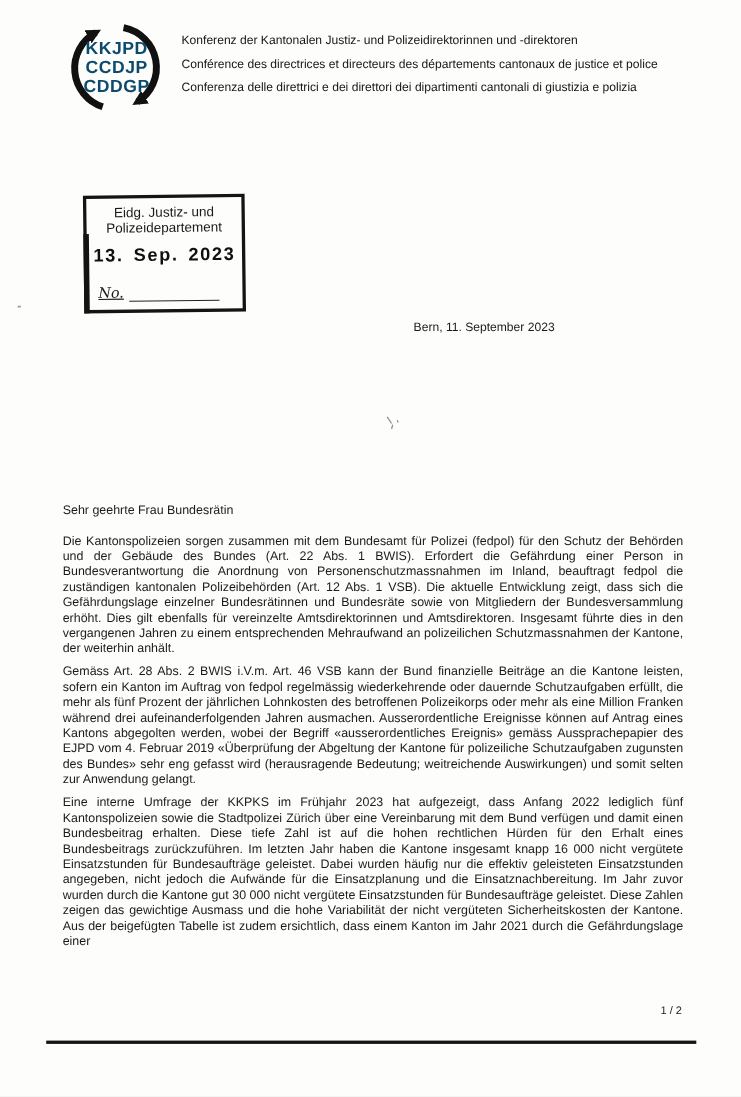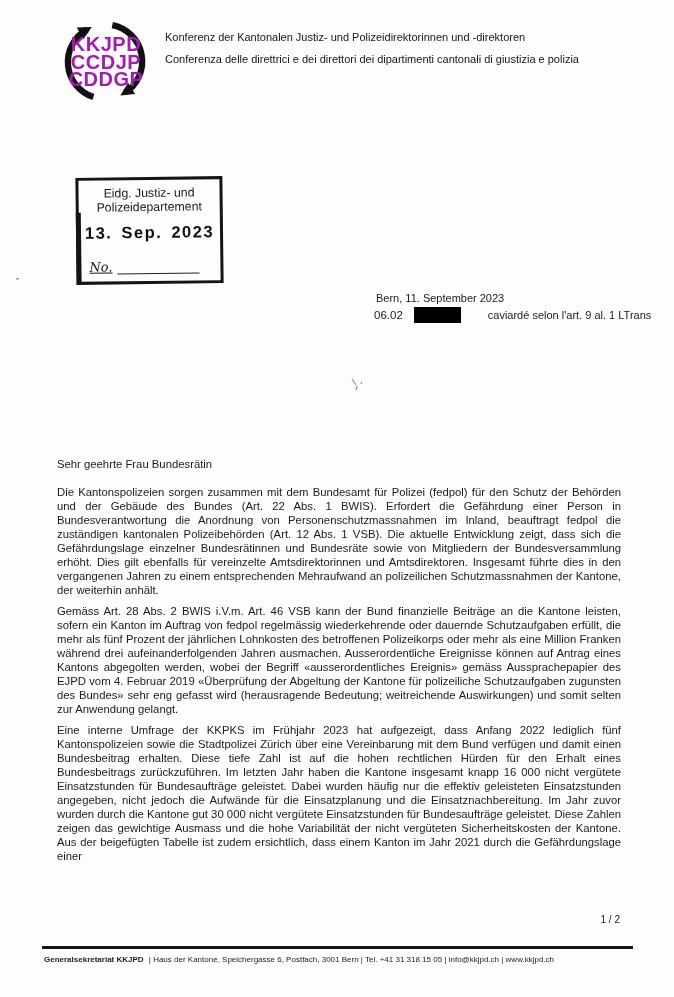--- a/index.html
+++ b/index.html
@@ -6,22 +6,22 @@
   .page{
     position:relative;width:674px;height:997px;margin:0 auto;
     background:#fdfdfc;color:#1b1b1b;overflow:hidden;
     font-family:"Liberation Sans", sans-serif;
   }
   
   .logo{position:absolute;left:52px;top:17px;width:108px;height:90px;}
   .logo svg{position:absolute;left:0;top:0;width:100%;height:100%;}
   .logo-text{
     position:absolute;left:0;top:50%;width:100%;transform:translateY(-50%);
-    text-align:center;font-weight:bold;font-size:20px;line-height:17.5px;
-    letter-spacing:.5px;color:#a21caf;
+    text-align:center;font-weight:bold;font-size:16px;line-height:17.5px;
+    letter-spacing:.5px;color:#0c4a6e;
   }
   
   .letterhead{position:absolute;left:165px;top:27px;font-size:11px;color:#161616;}
   .letterhead div{height:21.5px;line-height:21.5px;white-space:nowrap;}
   
   .stamp{
     position:absolute;left:76px;top:177px;width:147px;height:107px;
     border:3px solid #141414;box-sizing:border-box;transform:rotate(-0.7deg);
     text-align:center;color:#1a1a1a;
   }
@@ -79,43 +79,39 @@
     </svg>
     <div class="logo-text">
       <div>KKJPD</div>
       <div>CCDJP</div>
       <div>CDDGP</div>
     </div>
   </div>
 
   <div class="letterhead">
     <div>Konferenz der Kantonalen Justiz- und Polizeidirektorinnen und -direktoren</div>
+    <div>Conférence des directrices et directeurs des départements cantonaux de justice et police</div>
     <div>Conferenza delle direttrici e dei direttori dei dipartimenti cantonali di giustizia e polizia</div>
   </div>
 
   <div class="stamp">
     <div class="stamp-edge"></div>
     <div class="stamp-office">
       <div>Eidg. Justiz- und</div>
       <div>Polizeidepartement</div>
     </div>
     <div class="stamp-date">13. Sep. 2023</div>
     <div class="stamp-no">
       <span class="no">No.</span>
       <span class="no-line"></span>
     </div>
   </div>
 
 
   <div class="place-date">Bern, 11. September 2023</div>
-  <div class="ref-row">
-    <span class="ref-num">06.02</span>
-    <span class="redaction-box"></span>
-    <span class="redaction-note">caviardé selon l'art. 9 al. 1 LTrans</span>
-  </div>
 
   <div class="artifact" style="left:344px;top:376px;">
     <svg width="22" height="16" viewBox="0 0 22 16">
       <path d="M8 3 L12 9 M13 10 L12 14 M17 6 L18 8" stroke="#8f8f8f" stroke-width="1.2" fill="none"></path>
     </svg>
   </div>
   <div class="artifact" style="left:15px;top:276px;font-size:6px;">
     <svg width="6" height="6" viewBox="0 0 6 6">
         <rect x="1" y="2" width="3" height="1.5" fill="#9a9a9a"></rect>
       </svg>
@@ -124,18 +120,14 @@
   <div class="salutation">Sehr geehrte Frau Bundesrätin</div>
 
   <div class="body-text">
     <p>Die Kantonspolizeien sorgen zusammen mit dem Bundesamt für Polizei (fedpol) für den Schutz der Behörden und der Gebäude des Bundes (Art. 22 Abs. 1 BWIS). Erfordert die Gefährdung einer Person in Bundesverantwortung die Anordnung von Personenschutzmassnahmen im Inland, beauftragt fedpol die zuständigen kantonalen Polizeibehörden (Art. 12 Abs. 1 VSB). Die aktuelle Entwicklung zeigt, dass sich die Gefährdungslage einzelner Bundesrätinnen und Bundesräte sowie von Mitgliedern der Bundesversammlung erhöht. Dies gilt ebenfalls für vereinzelte Amtsdirektorinnen und Amtsdirektoren. Insgesamt führte dies in den vergangenen Jahren zu einem entsprechenden Mehraufwand an polizeilichen Schutzmassnahmen der Kantone, der weiterhin anhält.</p>
     <p>Gemäss Art. 28 Abs. 2 BWIS i.V.m. Art. 46 VSB kann der Bund finanzielle Beiträge an die Kantone leisten, sofern ein Kanton im Auftrag von fedpol regelmässig wiederkehrende oder dauernde Schutzaufgaben erfüllt, die mehr als fünf Prozent der jährlichen Lohnkosten des betroffenen Polizeikorps oder mehr als eine Million Franken während drei aufeinanderfolgenden Jahren ausmachen. Ausserordentliche Ereignisse können auf Antrag eines Kantons abgegolten werden, wobei der Begriff «ausserordentliches Ereignis» gemäss Aussprachepapier des EJPD vom 4. Februar 2019 «Überprüfung der Abgeltung der Kantone für polizeiliche Schutzaufgaben zugunsten des Bundes» sehr eng gefasst wird (herausragende Bedeutung; weitreichende Auswirkungen) und somit selten zur Anwendung gelangt.</p>
     <p>Eine interne Umfrage der KKPKS im Frühjahr 2023 hat aufgezeigt, dass Anfang 2022 lediglich fünf Kantonspolizeien sowie die Stadtpolizei Zürich über eine Vereinbarung mit dem Bund verfügen und damit einen Bundesbeitrag erhalten. Diese tiefe Zahl ist auf die hohen rechtlichen Hürden für den Erhalt eines Bundesbeitrags zurückzuführen. Im letzten Jahr haben die Kantone insgesamt knapp 16 000 nicht vergütete Einsatzstunden für Bundesaufträge geleistet. Dabei wurden häufig nur die effektiv geleisteten Einsatzstunden angegeben, nicht jedoch die Aufwände für die Einsatzplanung und die Einsatznachbereitung. Im Jahr zuvor wurden durch die Kantone gut 30 000 nicht vergütete Einsatzstunden für Bundesaufträge geleistet. Diese Zahlen zeigen das gewichtige Ausmass und die hohe Variabilität der nicht vergüteten Sicherheitskosten der Kantone. Aus der beigefügten Tabelle ist zudem ersichtlich, dass einem Kanton im Jahr 2021 durch die Gefährdungslage einer</p>
   </div>
 
   <div class="page-indicator">1 / 2</div>
   <div class="footer-rule"></div>
-  <div class="footer-text">
-    <span class="org">Generalsekretariat KKJPD</span>
-    <span class="contact">| Haus der Kantone, Speichergasse 6, Postfach, 3001 Bern | Tel. +41 31 318 15 05 | info@kkjpd.ch | www.kkjpd.ch</span>
-  </div>
 
 </div>
 
 </body></html>

